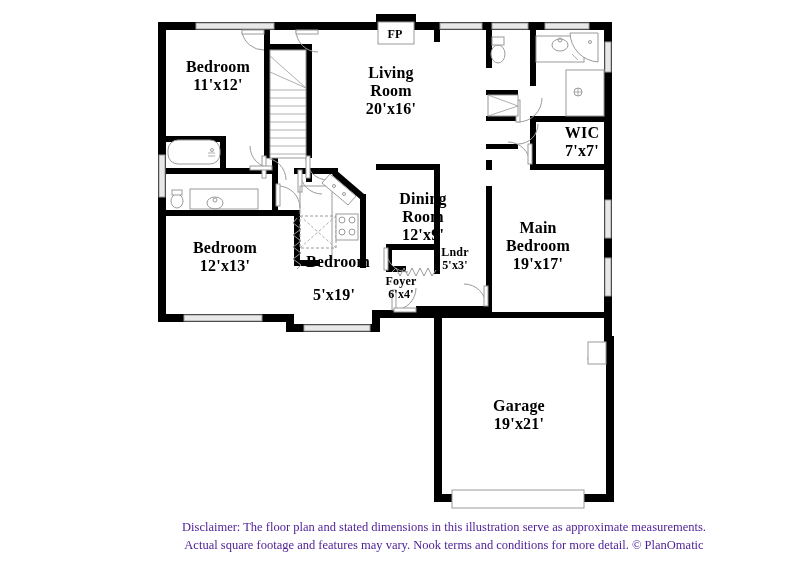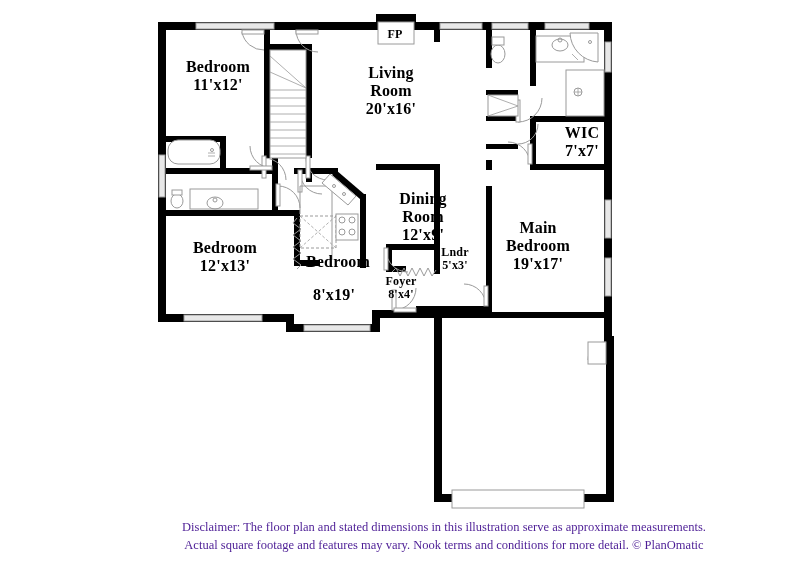--- a/index.html
+++ b/index.html
@@ -320,25 +320,27 @@
 12'x9'</div>
 
   <div class="room-label lbl-lg" style="left:478px; top:219px; width:120px;">Main
 Bedroom
 19'x17'</div>
 
   <div class="room-label lbl-md" style="left:415px; top:246px; width:80px;">Lndr
 5'x3'</div>
 
   <div class="room-label lbl-md" style="left:361px; top:275px; width:80px;">Foyer
-8'x4'</div>
-
-
-  <div class="room-label lbl-lg" style="left:289px; top:286px; width:90px;">8'x19'</div>
-
+6'x4'</div>
+
+
+  <div class="room-label lbl-lg" style="left:289px; top:286px; width:90px;">5'x19'</div>
+
+  <div class="room-label lbl-lg" style="left:459px; top:397px; width:120px;">Garage
+19'x21'</div>
 
   <div class="room-label lbl-xs" style="left:374px; top:28px; width:42px;">FP</div>
 
   <div class="disclaimer">
     <div>Disclaimer: The floor plan and stated dimensions in this illustration serve as approximate measurements.</div>
     <div>Actual square footage and features may vary. Nook terms and conditions for more detail. © PlanOmatic</div>
   </div>
 
 </div>
 

